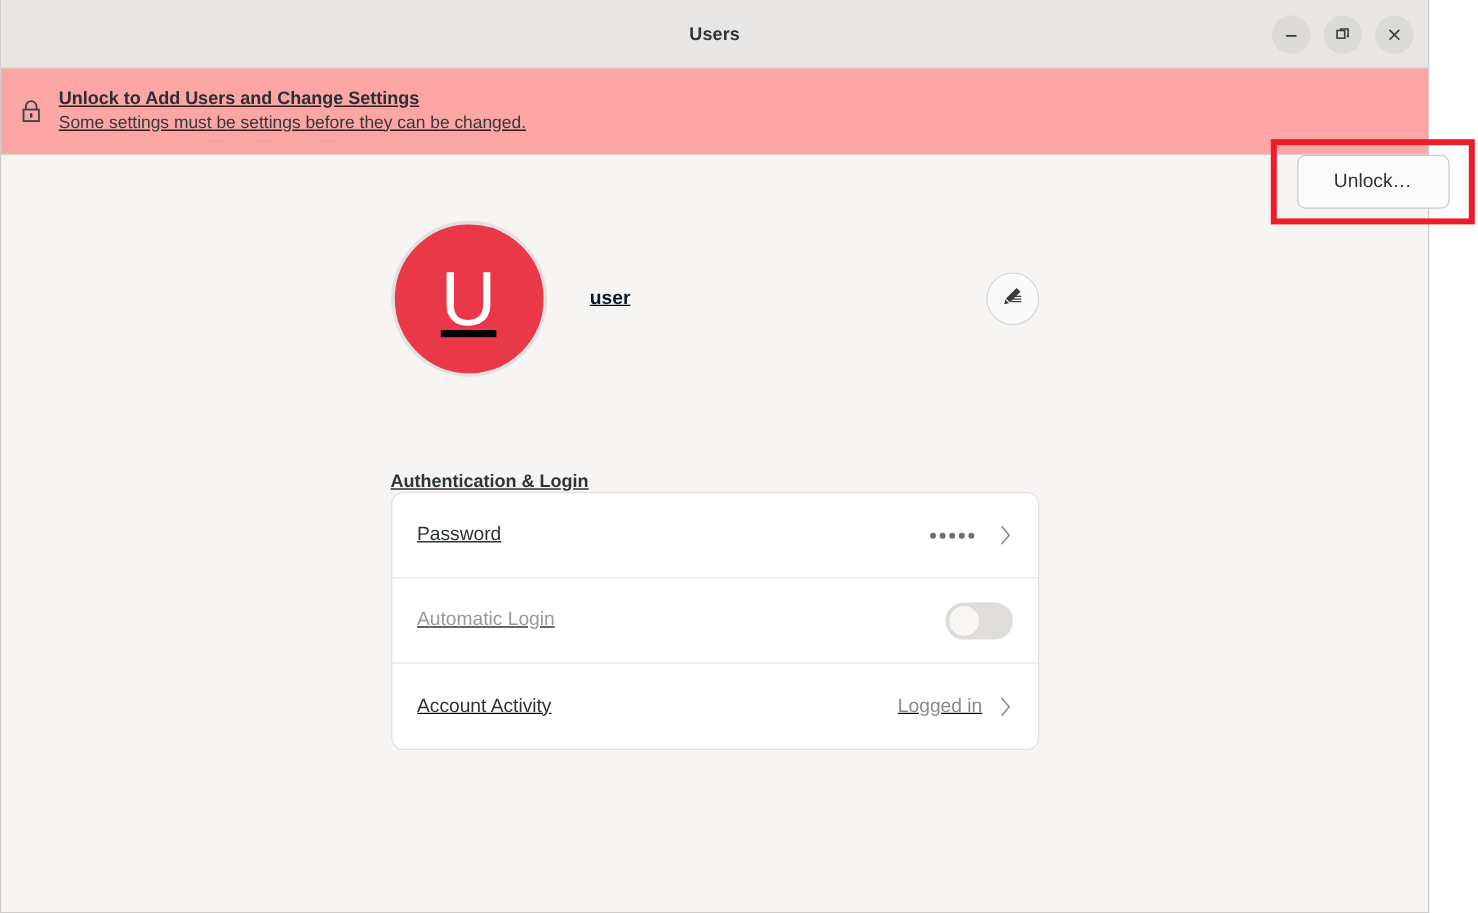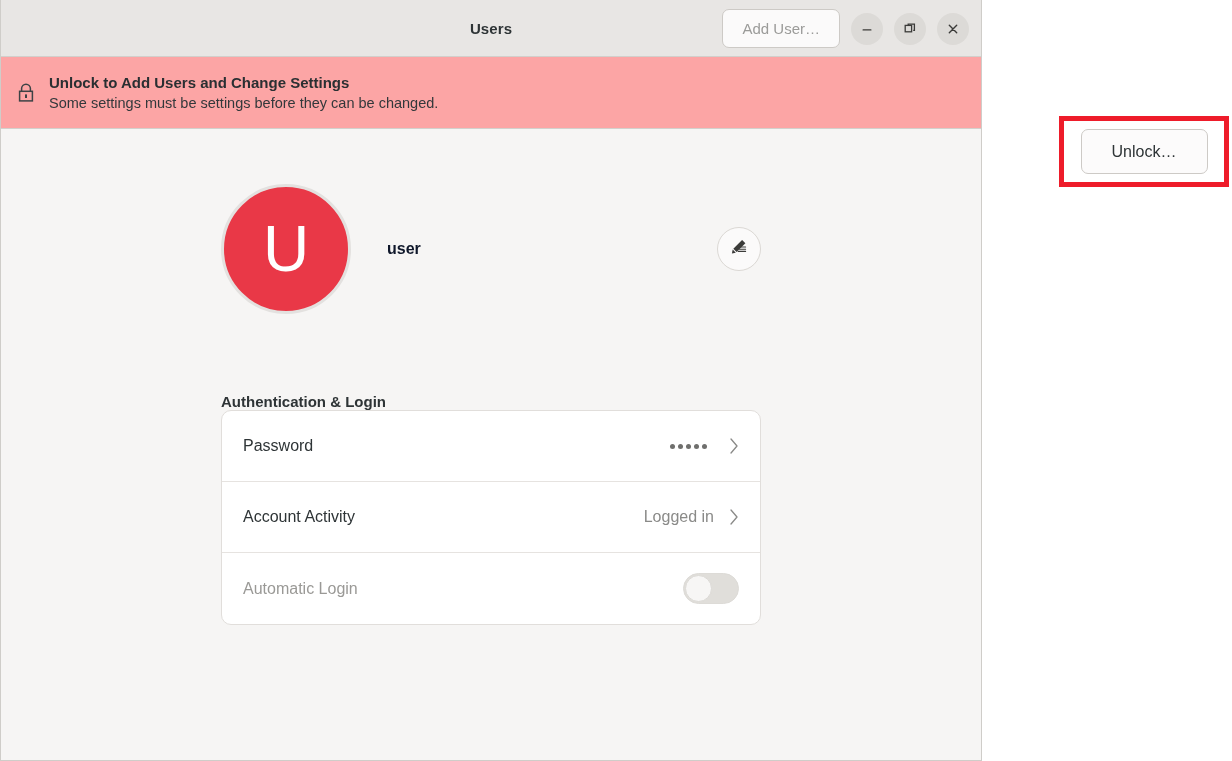--- a/index.html
+++ b/index.html
@@ -10,29 +10,30 @@
     width: 1232px;
     height: 761px;
     overflow: hidden;
     font-family: "Liberation Sans", sans-serif;
     background: #ffffff;
     -webkit-font-smoothing: antialiased;
   }
 
   .window {
     position: relative;
-    width: 982px;
+    width: 1191px;
     height: 761px;
     background: #f6f5f4;
     display: flex;
     flex-direction: column;
     box-sizing: border-box;
     border-left: 1px solid #cfcdc9;
     border-right: 1px solid #cfcdc9;
     border-bottom: 1px solid #cfcdc9;
+    text-decoration: underline;
   }
 
   
   .titlebar {
     position: relative;
     height: 57px;
     min-height: 57px;
     background: #e8e6e4;
     border-bottom: 1px solid #d2cfcb;
     display: flex;
@@ -290,21 +291,20 @@
   }
 </style>
 </head>
 <body>
 
 <div class="window">
 
   <div class="titlebar">
     <div class="titlebar-title">Users</div>
     <div class="titlebar-right">
-      <div class="add-user-btn">Add User…</div>
       <button class="win-btn">
         <span>
           <svg width="14" height="14" viewBox="0 0 14 14">
               <rect x="2.5" y="7.2" width="9" height="1.4" rx="0.6" fill="#3b3b39"></rect>
             </svg>
         </span>
       </button>
       <button class="win-btn">
         <span>
           <svg width="14" height="14" viewBox="0 0 14 14">
@@ -372,34 +372,34 @@
             <i></i>
             <i></i>
         </div>
         <div class="chevron">
           <svg width="10" height="18" viewBox="0 0 10 18">
             <path d="M2 2 L8 9 L2 16" fill="none" stroke="#8a8a88" stroke-width="1.3" stroke-linecap="round" stroke-linejoin="round"></path>
           </svg>
         </div>
       </div>
 
+      <div class="card-row disabled">
+        <div class="row-label dim">Automatic Login</div>
+        <div class="row-spacer"></div>
+        <div class="toggle">
+          <div class="knob"></div>
+        </div>
+      </div>
+
       <div class="card-row">
         <div class="row-label">Account Activity</div>
         <div class="row-spacer"></div>
         <div class="row-value">Logged in</div>
         <div class="chevron">
           <svg width="10" height="18" viewBox="0 0 10 18">
             <path d="M2 2 L8 9 L2 16" fill="none" stroke="#8a8a88" stroke-width="1.3" stroke-linecap="round" stroke-linejoin="round"></path>
           </svg>
         </div>
       </div>
 
-      <div class="card-row disabled">
-        <div class="row-label dim">Automatic Login</div>
-        <div class="row-spacer"></div>
-        <div class="toggle">
-          <div class="knob"></div>
-        </div>
-      </div>
-
     </div>
   </div>
 </div>
 
 </body></html>

